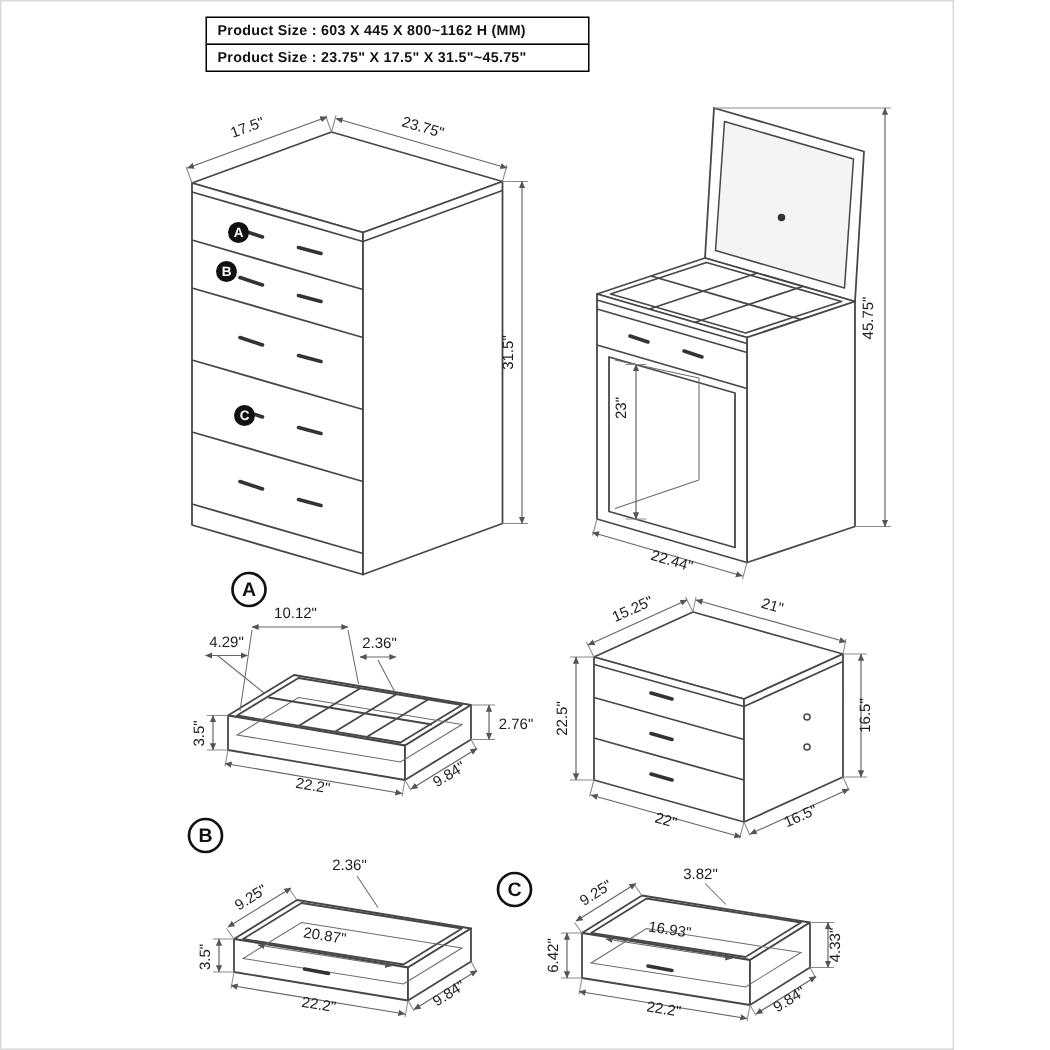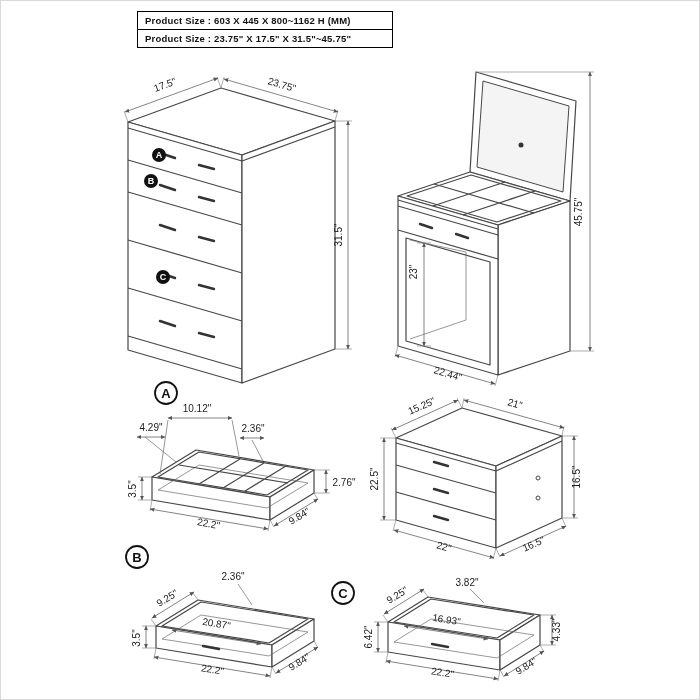--- a/index.html
+++ b/index.html
@@ -1,16 +1,16 @@
 <!DOCTYPE html>
 <html><head>
 <meta charset="utf-8">
 <style>
   html,body{margin:0;padding:0;background:#fff;}
-  .stage{position:relative;width:700px;height:700px;background:#ffffff;overflow:hidden;
+  .stage{position:relative;width:636px;height:700px;background:#ffffff;overflow:hidden;
          font-family:"Liberation Sans",sans-serif;}
   .frame{position:absolute;inset:0;border:1px solid #d9d9d9;pointer-events:none;}
   .header{position:absolute;left:137px;top:11px;width:256px;}
   .hrow{border:1px solid #000;background:#fff;padding:3px 7px;font-size:9.5px;font-weight:bold;
         color:#111;letter-spacing:.2px;white-space:nowrap;}
   .hrow + .hrow{margin-top:-1px;}
   svg{position:absolute;left:0;top:0;}
   .k{fill:none;stroke:#474747;stroke-width:1.2;stroke-linejoin:round}
   .f{fill:#fff;stroke:#474747;stroke-width:1.2;stroke-linejoin:round}
   .m{fill:#f4f4f4;stroke:#474747;stroke-width:1;stroke-linejoin:round}

